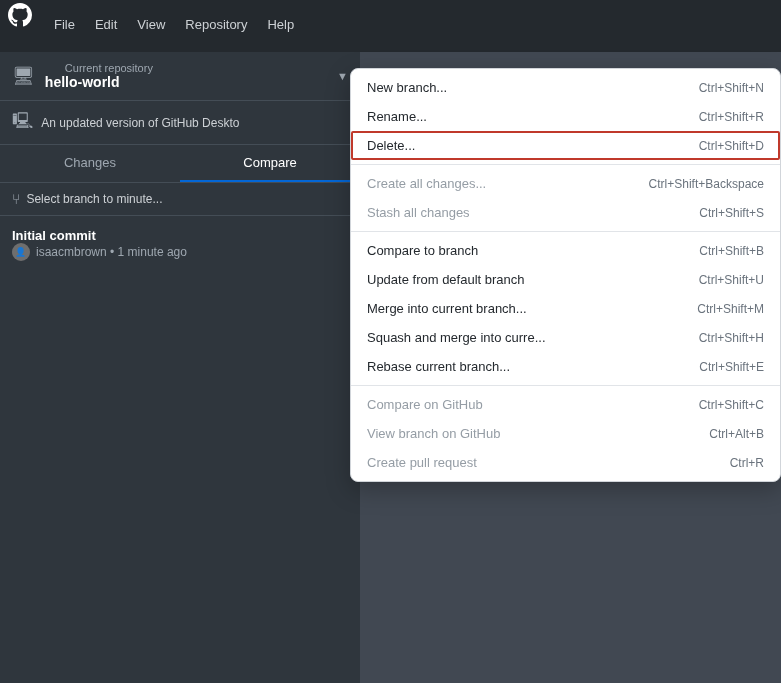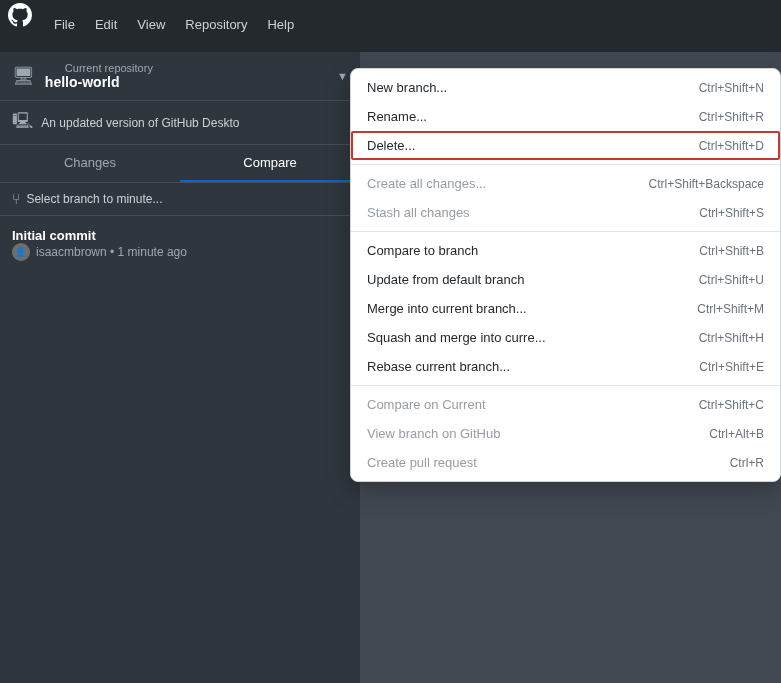--- a/index.html
+++ b/index.html
@@ -312,21 +312,21 @@
       <span class="shortcut">Ctrl+Shift+H</span>
     </div>
     <div class="dropdown-item">
       <span>Rebase current branch...</span>
       <span class="shortcut">Ctrl+Shift+E</span>
     </div>
 
     <div class="dropdown-separator"></div>
 
     <div class="dropdown-item disabled">
-      <span>Compare on Current</span>
+      <span>Compare on GitHub</span>
       <span class="shortcut">Ctrl+Shift+C</span>
     </div>
     <div class="dropdown-item disabled">
       <span>View branch on GitHub</span>
       <span class="shortcut">Ctrl+Alt+B</span>
     </div>
     <div class="dropdown-item disabled">
       <span>Create pull request</span>
       <span class="shortcut">Ctrl+R</span>
     </div>

